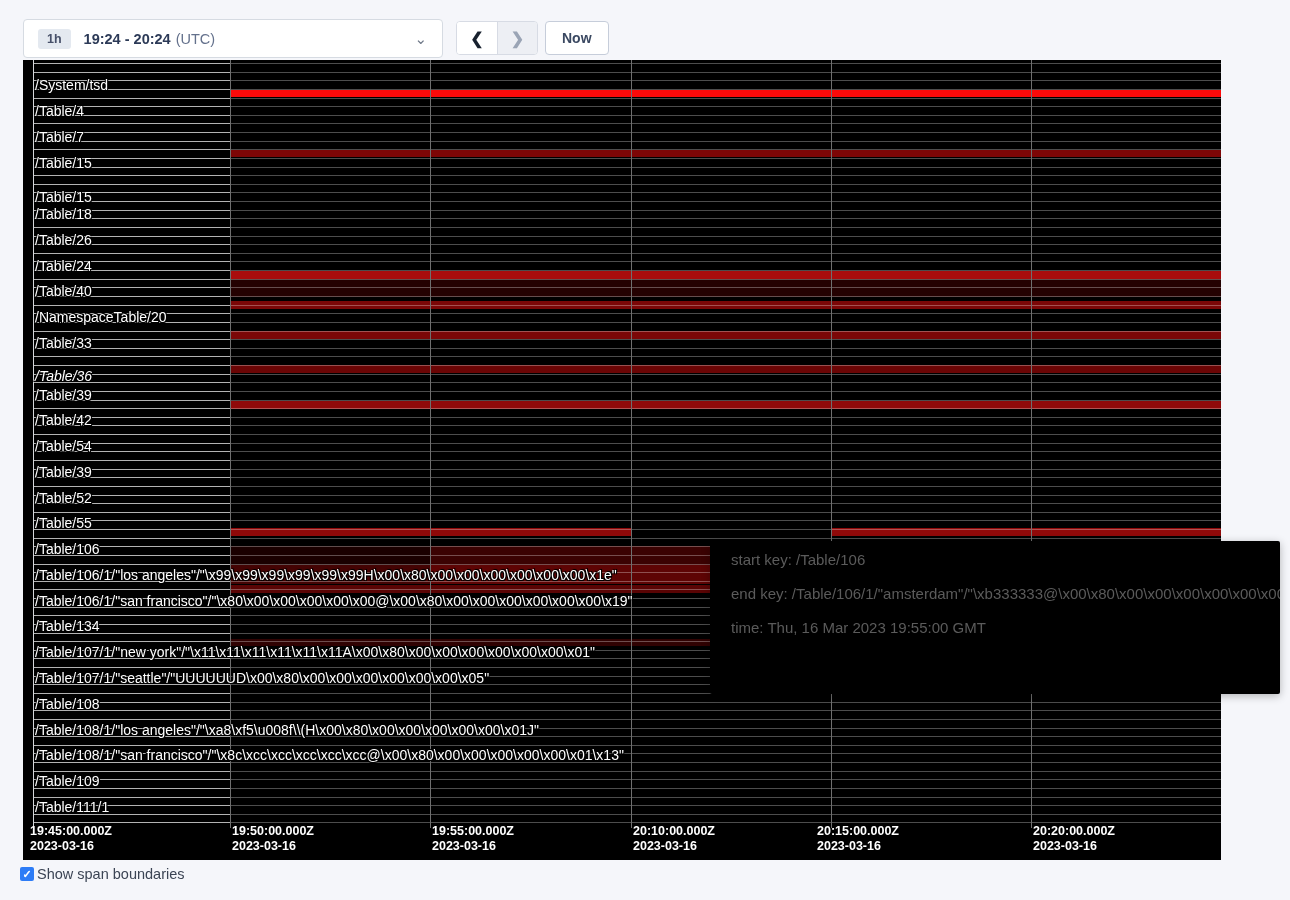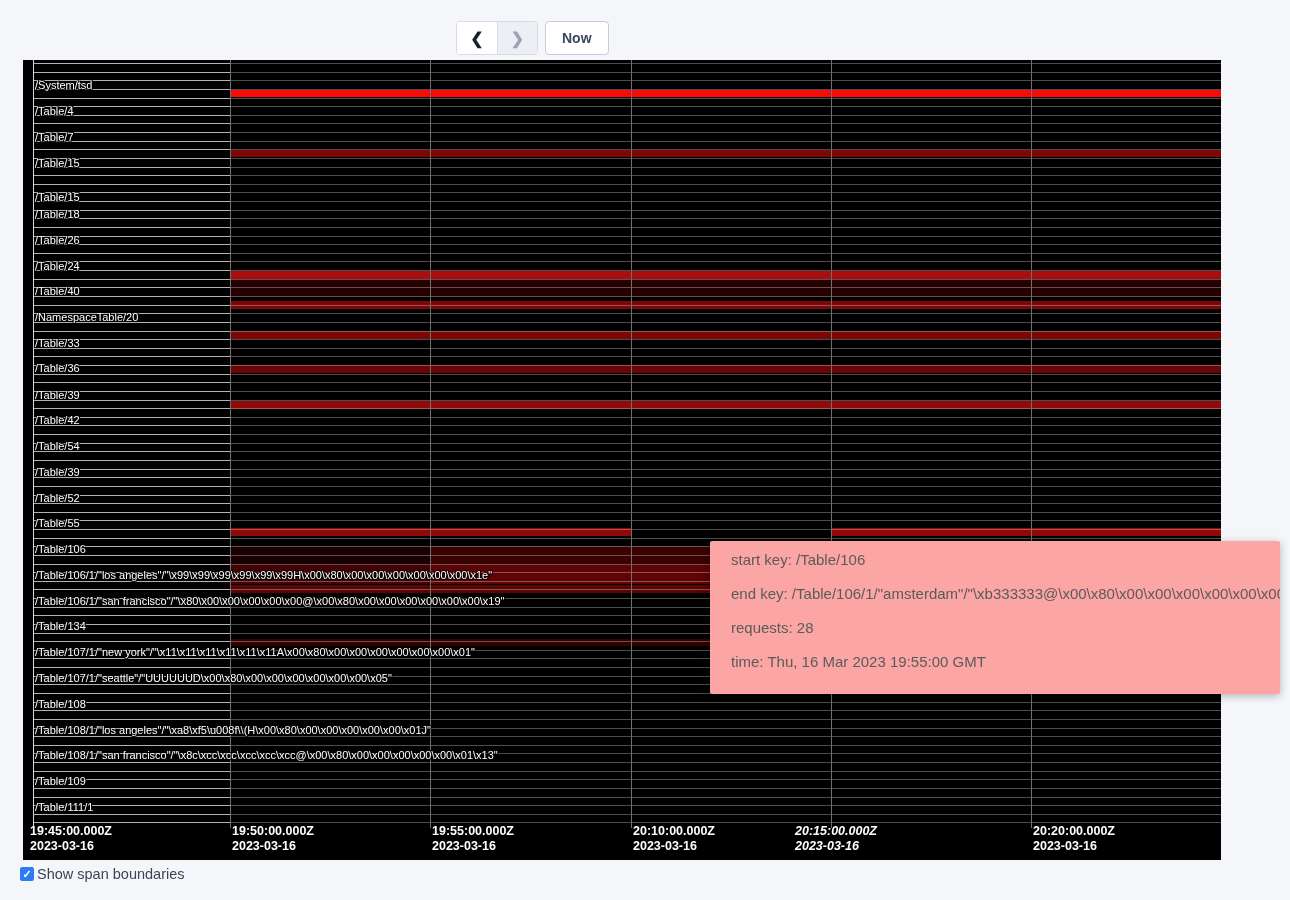--- a/index.html
+++ b/index.html
@@ -26,42 +26,48 @@
              background:#fff; border:1px solid #c6cdda; border-radius:4px;
              font-family:"Liberation Sans",sans-serif; font-size:14px; font-weight:bold; color:#3a4861; cursor:pointer; }
 
   
   .canvas { position:absolute; left:23px; top:60px; width:1198px; height:800px;
             background:#000; overflow:hidden; cursor:crosshair; }
   .heat-band { position:absolute; }
   .hline { position:absolute; left:10px; width:1188px; height:1px;
            background:linear-gradient(90deg, rgba(255,255,255,.70) 0 197px, rgba(255,255,255,.30) 197px); }
   .vline { position:absolute; top:0; width:1px; height:768px; }
-  .rowlabel { position:absolute; left:12px; height:12px; line-height:12px; font-size:11px;
+  .rowlabel { position:absolute; left:12px; height:12px; line-height:12px; font-size:14px;
               color:#fff; white-space:nowrap;
               text-shadow:1px 1px 0 #000, -1px 1px 0 #000, 1px -1px 0 #000, 0 0 2px #000; }
   .axis { position:absolute; top:764px; color:#fff; font-size:12.5px; font-weight:bold; line-height:14.5px; white-space:nowrap; }
 
   
   .tooltip { position:absolute; left:710px; top:541px; width:570px; height:153px;
-             background:#fca5a5; border-radius:2px; box-shadow:0 2px 9px rgba(0,0,0,.28);
+             background:#000000; border-radius:2px; box-shadow:0 2px 9px rgba(0,0,0,.28);
              padding:2px 0 0 21px; font-size:15px; color:#5b5b5b; line-height:34px; z-index:5; }
   .tooltip div { white-space:nowrap; overflow:hidden; }
 
   
   .footer { position:absolute; left:20px; top:866px; display:flex; align-items:center; }
   .cb { width:14px; height:14px; background:#2d7cf6; border-radius:2px; display:inline-flex;
         align-items:center; justify-content:center; color:#fff; font-size:11px; font-weight:bold;
         cursor:pointer; flex:0 0 auto; }
   .cb-label { margin-left:3px; font-size:14.5px; color:#3b4454; }
 </style>
 </head>
 <body>
 
 <div class="toolbar">
+  <div class="picker">
+    <span class="badge">1h</span>
+    <span class="range-text">19:24 - 20:24</span>
+    <span class="range-suffix">(UTC)</span>
+    <span class="caret">⌄</span>
+  </div>
   <div class="nav-group">
     <button class="nav-btn prev">❮</button>
     <button class="nav-btn next">❯</button>
   </div>
   <button class="now-btn">Now</button>
 </div>
 
 <div class="canvas" id="canvas">
     <div class="heat-band" style="top: 29.5px; left: 207px; width: 991px; height: 7.5px; background: rgb(251, 10, 10);"></div>
     <div class="heat-band" style="top: 89.5px; left: 207px; width: 991px; height: 7.5px; background: rgb(125, 6, 6);"></div>
@@ -178,21 +184,21 @@
     <div class="rowlabel" style="top: 45.07px;">/Table/4</div>
     <div class="rowlabel" style="top: 70.84px;">/Table/7</div>
     <div class="rowlabel" style="top: 96.61px;">/Table/15</div>
     <div class="rowlabel" style="top: 131px;">/Table/15</div>
     <div class="rowlabel" style="top: 148.15px;">/Table/18</div>
     <div class="rowlabel" style="top: 173.92px;">/Table/26</div>
     <div class="rowlabel" style="top: 199.69px;">/Table/24</div>
     <div class="rowlabel" style="top: 225.46px;">/Table/40</div>
     <div class="rowlabel" style="top: 251.23px;">/NamespaceTable/20</div>
     <div class="rowlabel" style="top: 277px;">/Table/33</div>
-    <div class="rowlabel" style="top: 302px;">/Table/36</div>
+    <div class="rowlabel" style="top: 310px; font-style: italic;">/Table/36</div>
     <div class="rowlabel" style="top: 328.54px;">/Table/39</div>
     <div class="rowlabel" style="top: 354.31px;">/Table/42</div>
     <div class="rowlabel" style="top: 380.08px;">/Table/54</div>
     <div class="rowlabel" style="top: 405.85px;">/Table/39</div>
     <div class="rowlabel" style="top: 431.62px;">/Table/52</div>
     <div class="rowlabel" style="top: 457.39px;">/Table/55</div>
     <div class="rowlabel" style="top: 483.16px;">/Table/106</div>
     <div class="rowlabel" style="top: 508.93px;">/Table/106/1/"los angeles"/"\x99\x99\x99\x99\x99\x99H\x00\x80\x00\x00\x00\x00\x00\x00\x1e"</div>
     <div class="rowlabel" style="top: 534.7px;">/Table/106/1/"san francisco"/"\x80\x00\x00\x00\x00\x00@\x00\x80\x00\x00\x00\x00\x00\x00\x19"</div>
     <div class="rowlabel" style="top: 560.47px;">/Table/134</div>
@@ -212,33 +218,32 @@
       <div>2023-03-16</div>
     </div>
     <div class="axis" style="left: 409px;">
       <div>19:55:00.000Z</div>
       <div>2023-03-16</div>
     </div>
     <div class="axis" style="left: 610px;">
       <div>20:10:00.000Z</div>
       <div>2023-03-16</div>
     </div>
-    <div class="axis" style="left: 772px; font-style: italic;">
+    <div class="axis" style="left: 794px;">
       <div>20:15:00.000Z</div>
       <div>2023-03-16</div>
     </div>
     <div class="axis" style="left: 1010px;">
       <div>20:20:00.000Z</div>
       <div>2023-03-16</div>
     </div>
   </div>
 
 <div class="tooltip">
   <div>start key: /Table/106</div>
   <div>end key: /Table/106/1/"amsterdam"/"\xb333333@\x00\x80\x00\x00\x00\x00\x00\x00#"</div>
-  <div>requests: 28</div>
   <div>time: Thu, 16 Mar 2023 19:55:00 GMT</div>
 </div>
 
 <div class="footer">
   <span class="cb">✓</span>
   <span class="cb-label">Show span boundaries</span>
 </div>
 
 </body></html>

